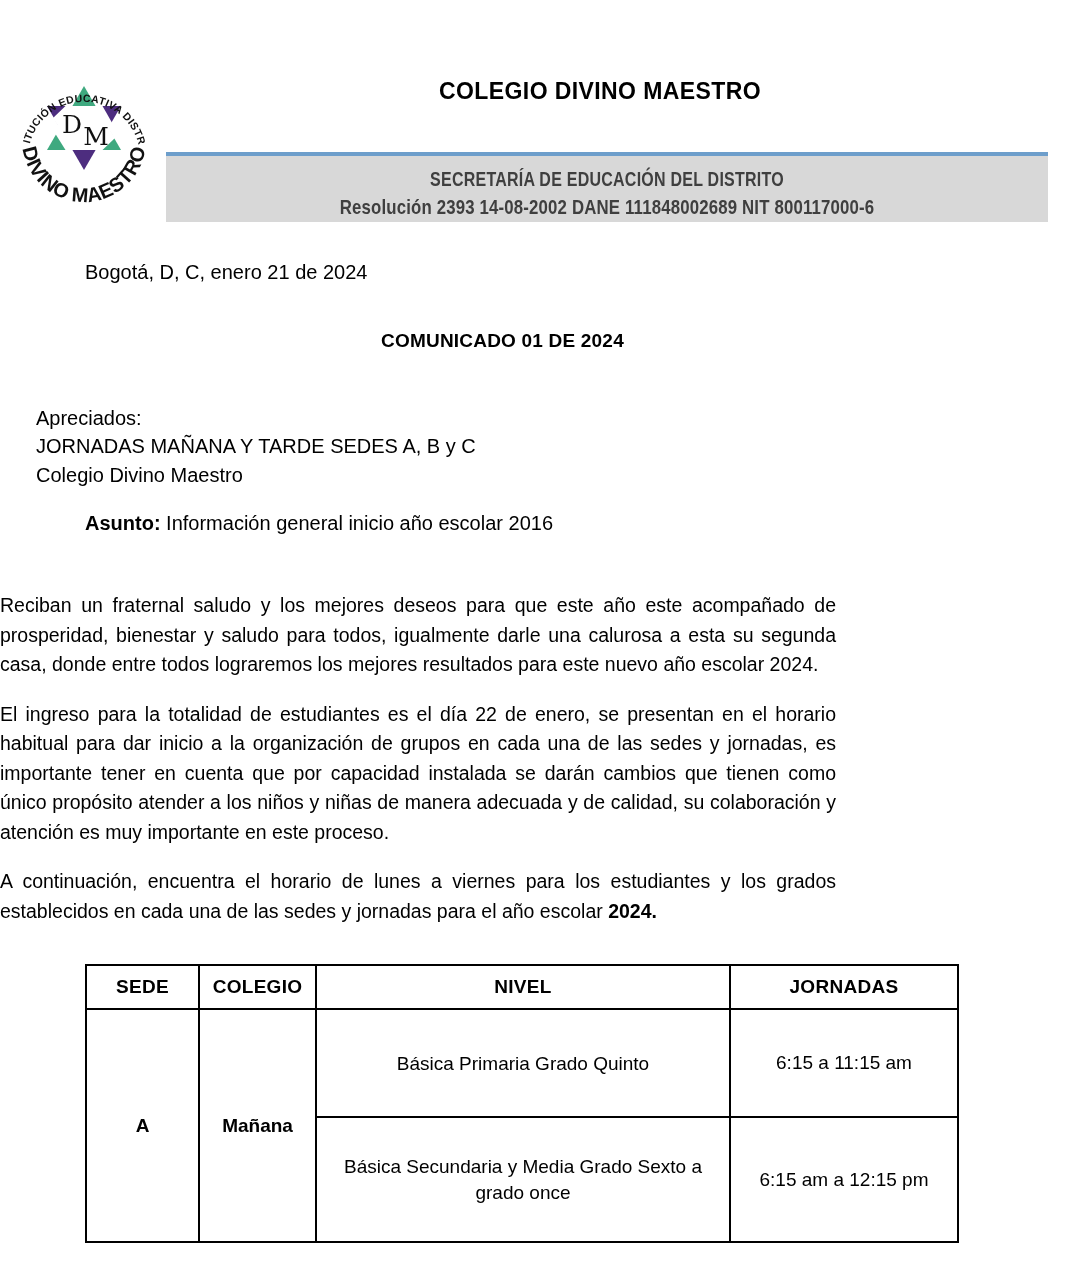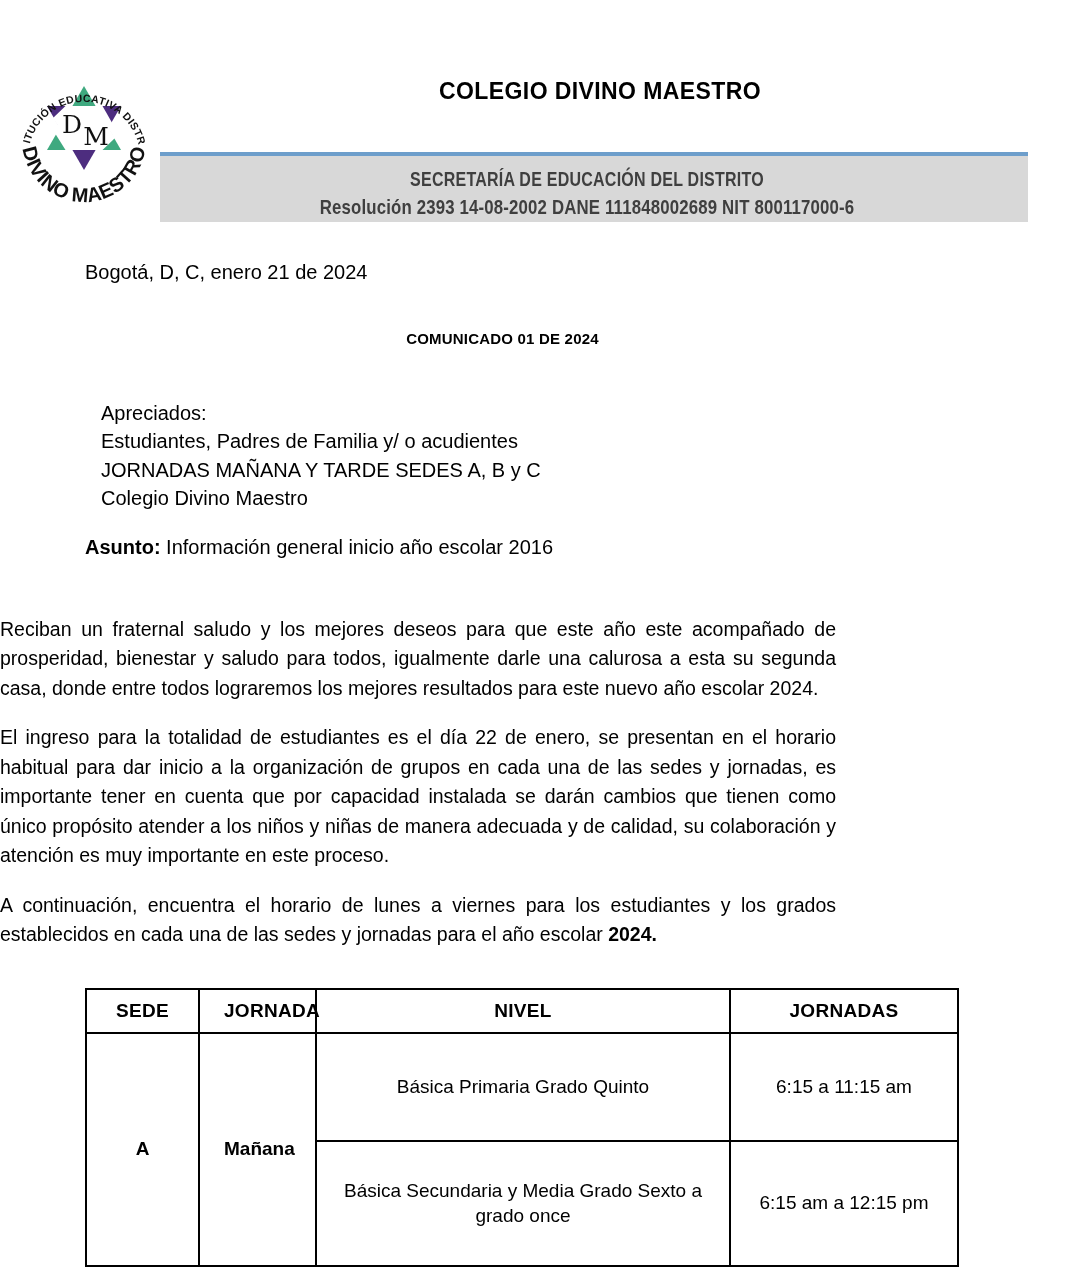--- a/index.html
+++ b/index.html
@@ -42,21 +42,21 @@
     top: 78px;
     width: 880px;
     text-align: center;
     font-size: 23px;
     font-weight: bold;
     letter-spacing: 0.4px;
   }
 
   #header-band {
     position: absolute;
-    left: 146px;
+    left: 166px;
     top: 152px;
     width: 882px;
     height: 70px;
     background: #d8d8d8;
     border-top: 4px solid #6d9ecb;
     box-sizing: border-box;
     z-index: 1;
   }
   .band-line {
     text-align: center;
@@ -90,28 +90,28 @@
     margin-left: 85px;
     margin-top: 29px;
     font-size: 20px;
   }
 
   #comunicado-title {
     margin-top: 46px;
     margin-left: 85px;
     width: 835px;
     text-align: center;
-    font-size: 15px;
+    font-size: 19px;
     font-weight: bold;
     letter-spacing: 0.2px;
   }
 
   #addressee {
     margin-top: 52px;
-    margin-left: 101px;
+    margin-left: 36px;
     font-size: 20px;
     line-height: 1.42;
   }
   #addressee div { white-space: nowrap; }
 
   #asunto {
     margin-top: 23px;
     margin-left: 85px;
     font-size: 20px;
   }
@@ -137,21 +137,21 @@
     border-collapse: collapse;
     width: 872px;
     table-layout: fixed;
   }
   table#schedule th,
   table#schedule td {
     border: 2px solid #000000;
     text-align: center;
     vertical-align: middle;
     font-size: 19px;
-    padding: 4px 24px;
+    padding: 4px 10px;
   }
   table#schedule th {
     font-weight: bold;
     height: 34px;
     letter-spacing: 0.3px;
   }
   .col-sede   { width: 113px; }
   .col-jornada{ width: 117px; }
   .col-nivel  { width: 414px; }
   .col-horario{ width: 228px; }
@@ -202,21 +202,20 @@
 </div>
 
 <div id="doc-body">
 
   <div id="date-line">Bogotá, D, C, enero 21 de 2024</div>
 
   <div id="comunicado-title">COMUNICADO 01 DE 2024</div>
 
   <div id="addressee">
     <div>Apreciados:</div>
-    <div>Estudiantes, Padres de Familia y/ o acudientes</div>
     <div>JORNADAS MAÑANA Y TARDE SEDES A, B y C</div>
     <div>Colegio Divino Maestro</div>
   </div>
 
   <div id="asunto">
     <b>Asunto:</b><span> Información general inicio año escolar 2016</span>
   </div>
 
   <p class="para" id="para-1">Reciban un fraternal saludo y los mejores deseos para que este año este acompañado de prosperidad, bienestar y saludo para todos, igualmente darle una calurosa a esta su segunda casa, donde entre todos lograremos los mejores resultados para este nuevo año escolar 2024.</p>
 
@@ -228,21 +227,21 @@
     <table id="schedule">
       <colgroup>
         <col class="col-sede">
         <col class="col-jornada">
         <col class="col-nivel">
         <col class="col-horario">
       </colgroup>
       <thead>
         <tr>
           <th>SEDE</th>
-          <th>JORNADA</th>
+          <th>COLEGIO</th>
           <th>NIVEL</th>
           <th>JORNADAS</th>
         </tr>
       </thead>
       <tbody>
         <tr class="row-1">
           <td class="cell-sede" rowspan="2">A</td>
           <td class="cell-jornada" rowspan="2">Mañana</td>
           <td class="cell-nivel">Básica Primaria Grado Quinto</td>
           <td class="cell-horario">6:15 a 11:15 am</td>

